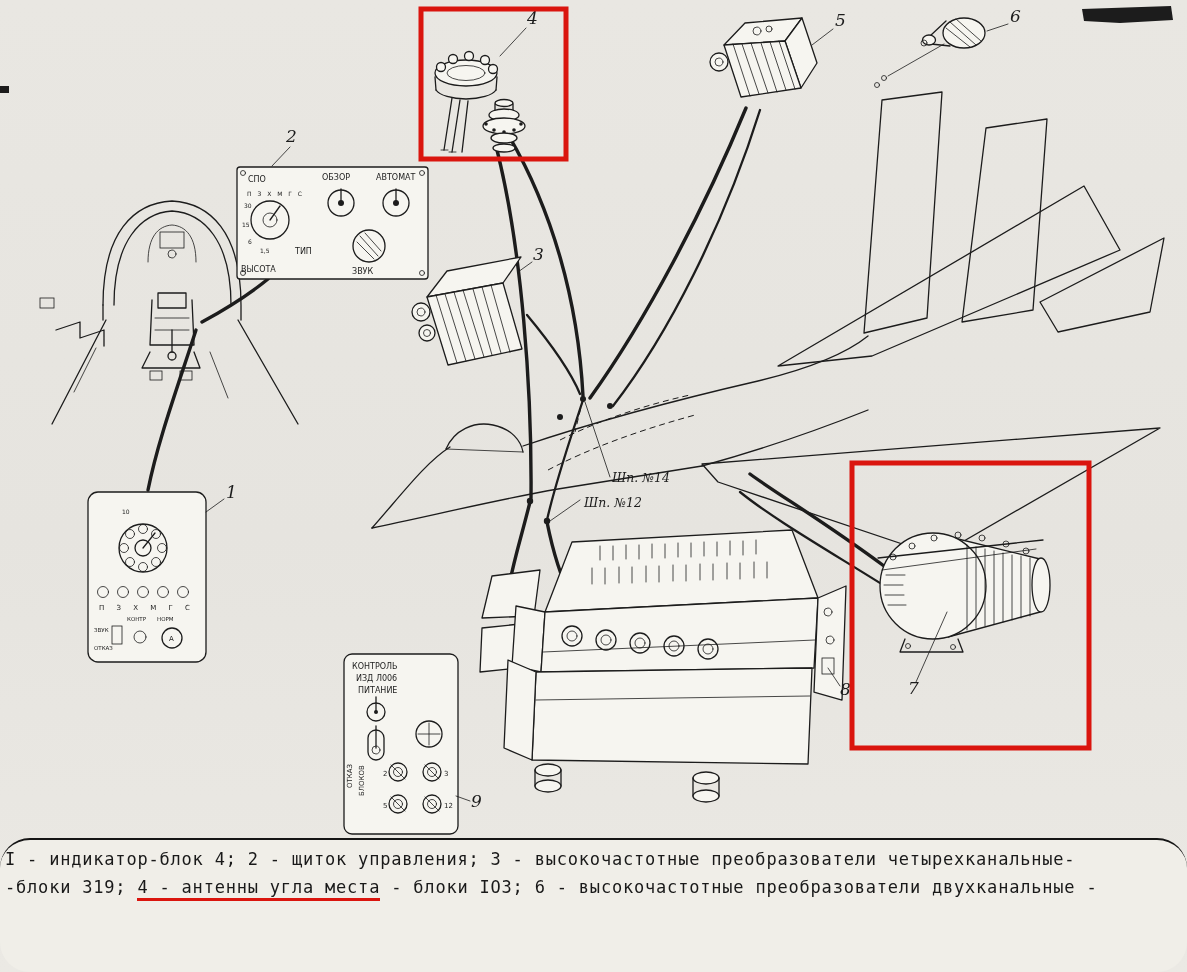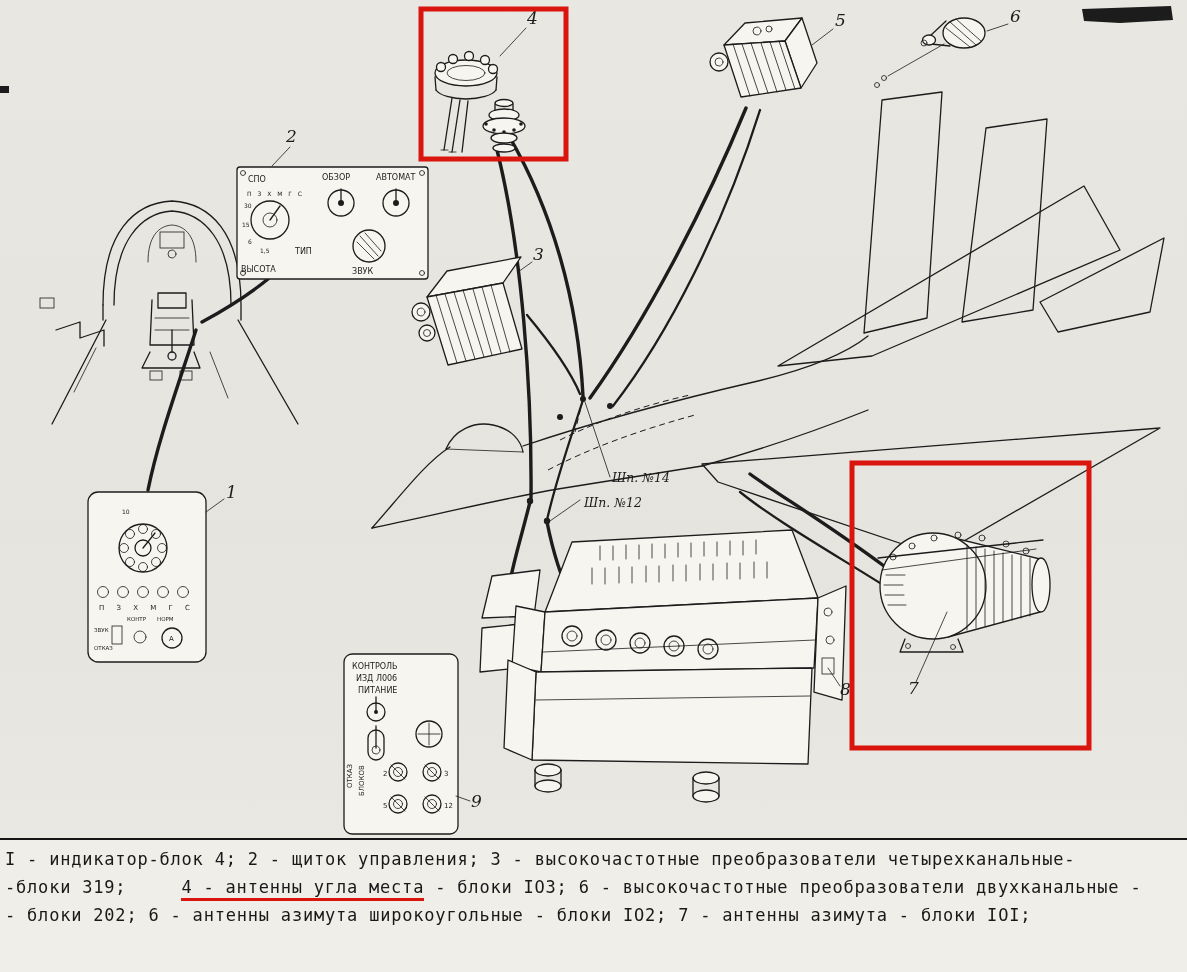--- a/index.html
+++ b/index.html
@@ -15,23 +15,23 @@
   .cable2{fill:none;stroke:var(--ink);stroke-width:2.3;stroke-linecap:round;}
   .fillw{fill:#f6f5f0;stroke:var(--ink);stroke-width:1.3;stroke-linejoin:round;}
   .dot{fill:var(--ink);stroke:none;}
   .txt{fill:var(--ink);font-family:"DejaVu Sans",sans-serif;}
   .num{fill:var(--ink);font-family:"DejaVu Serif",serif;font-style:italic;font-size:17px;}
   .shp{fill:var(--ink);font-family:"DejaVu Serif",serif;font-style:italic;font-size:12.5px;}
   .s8{font-size:8px;} .s7{font-size:7px;} .s6{font-size:6px;} .s55{font-size:5.5px;}
   .redbox{fill:none;stroke:var(--highlight);stroke-width:5;}
   .legend{position:absolute;left:0;top:838px;width:1187px;height:134px;background:var(--paper2);
           border-top:2px solid #151515;box-sizing:border-box;padding:9px 2px 0 5px;
-          font-family:"DejaVu Sans Mono",monospace;font-size:17px;letter-spacing:0.8px;color:#191919;}
+          font-family:"DejaVu Sans Mono",monospace;font-size:17px;letter-spacing:0.8px;color:#191919;border-radius:30px;}
   .legend p{margin:0 0 8px 0;white-space:nowrap;}
-  .underline-red{border-bottom:3px solid var(--highlight);padding-bottom:1px;margin-left:44px;}
+  .underline-red{border-bottom:3px solid var(--highlight);padding-bottom:1px;}
 </style>
 </head>
 <body>
 
 <div class="stage">
 
 <svg width="1187" height="838" viewBox="0 0 1187 838">
 
   <path class="dot" d="M1082,9 L1171,6 L1173,20 L1120,23 L1084,21 Z"></path>
   <rect class="dot" x="0" y="86" width="9" height="7"></rect>
@@ -327,16 +327,15 @@
     <text class="shp" x="584" y="507">Шп. №12</text>
   </g>
 
   <rect class="redbox" x="421" y="9" width="145" height="150"></rect>
   <rect class="redbox" x="852" y="463" width="237" height="285"></rect>
 </svg>
 
 <div class="legend">
   <p><span>I - индикатор-блок 4; 2 - щиток управления; 3 - высокочастотные преобразователи четырехканальные-</span></p>
   <p><span>-блоки 319; </span><span class="underline-red">4 - антенны угла места</span><span> - блоки IO3; 6 - высокочастотные преобразователи двухканальные -</span></p>
-  <p><span>- блоки 202; 6 - антенны азимута широкоугольные - блоки IO2; 7 - антенны азимута - блоки IOI;</span></p>
 </div>
 
 </div>
 
 </body></html>

